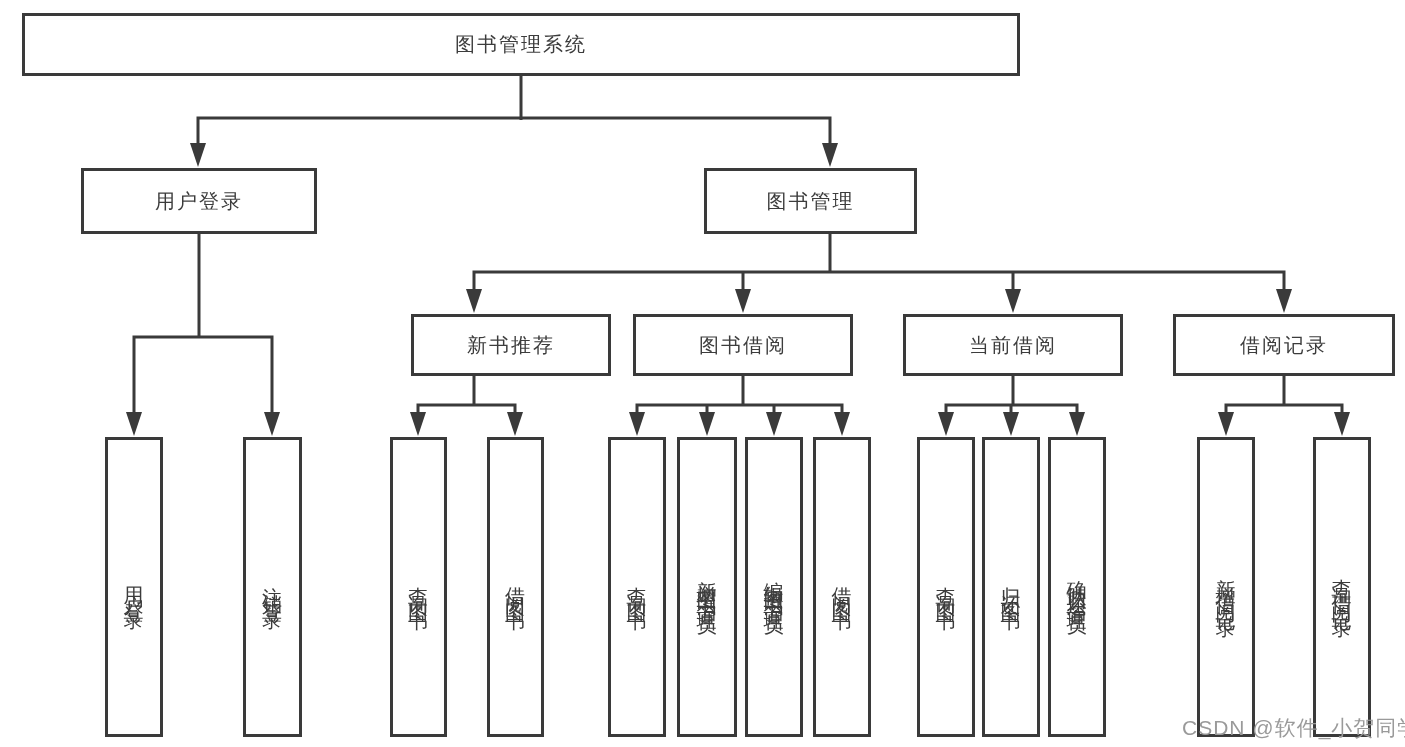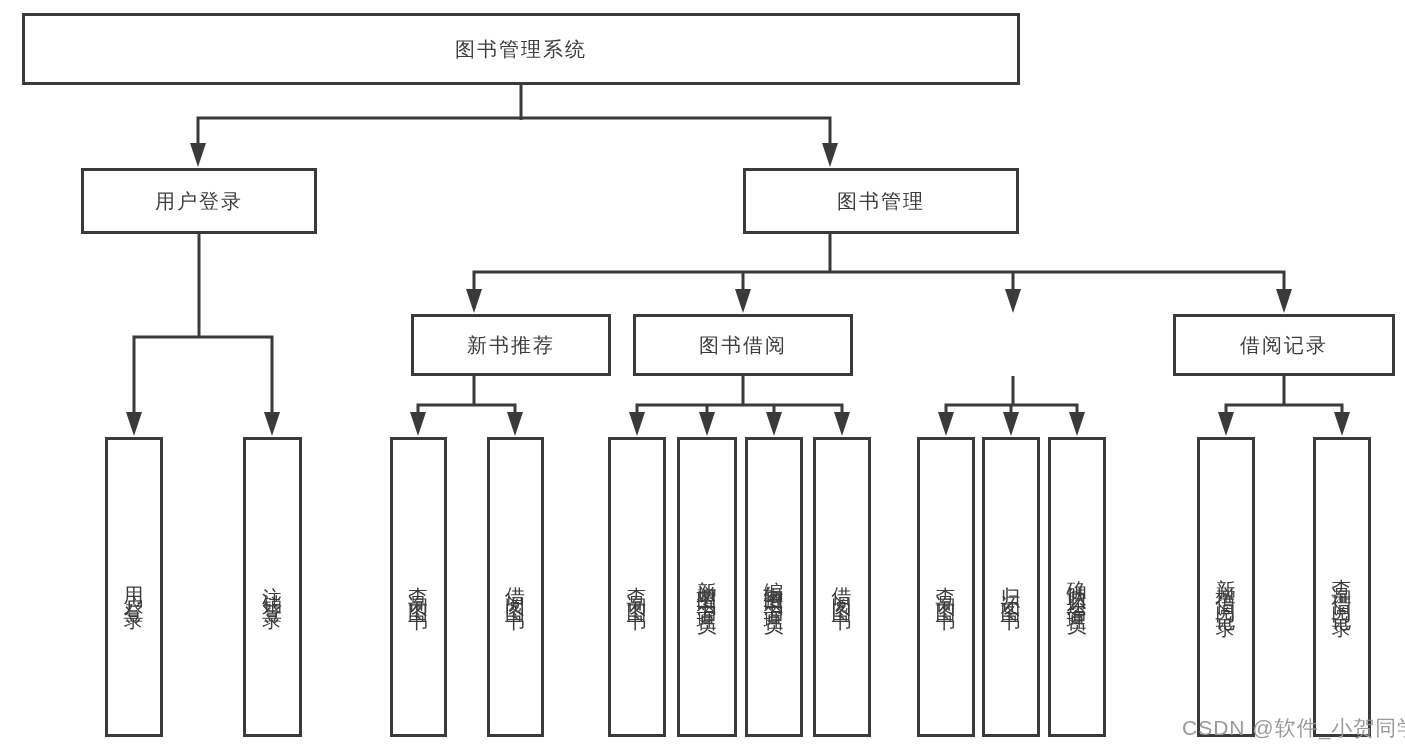--- a/index.html
+++ b/index.html
@@ -105,36 +105,39 @@
       <polygon points="766,412 782,412 774,436"></polygon>
       <polygon points="834,412 850,412 842,436"></polygon>
       <polygon points="938,412 954,412 946,436"></polygon>
       <polygon points="1003,412 1019,412 1011,436"></polygon>
       <polygon points="1069,412 1085,412 1077,436"></polygon>
       <polygon points="1218,412 1234,412 1226,436"></polygon>
       <polygon points="1334,412 1350,412 1342,436"></polygon>
     </g>
   </svg>
 
-  <div class="node" style="left:22px; top:13px; width:998px; height:72px;">
+  <div class="node" style="left:22px; top:13px; width:998px; height:63px;">
     <span>图书管理系统</span>
   </div>
 
   <div class="node" style="left:81px; top:168px; width:236px; height:66px;">
     <span>用户登录</span>
   </div>
-  <div class="node" style="left:743px; top:168px; width:276px; height:66px;">
+  <div class="node" style="left:704px; top:168px; width:213px; height:66px;">
     <span>图书管理</span>
   </div>
 
   <div class="node" style="left:363px; top:314px; width:200px; height:62px;margin-left:48px;">
     <span>新书推荐</span>
   </div>
   <div class="node" style="left:633px; top:314px; width:220px; height:62px;align-items:center;">
     <span>图书借阅</span>
+  </div>
+  <div class="node" style="left:903px; top:314px; width:220px; height:62px;">
+    <span>当前借阅</span>
   </div>
   <div class="node" style="left:1173px; top:314px; width:222px; height:62px;">
     <span>借阅记录</span>
   </div>
 
   <div class="node vnode" style="left:105px; top:437px; width:58px; height:300px;">
     <span>用户登录</span>
   </div>
   <div class="node vnode" style="left:243px; top:437px; width:59px; height:300px;">
     <span>注销登录</span>

